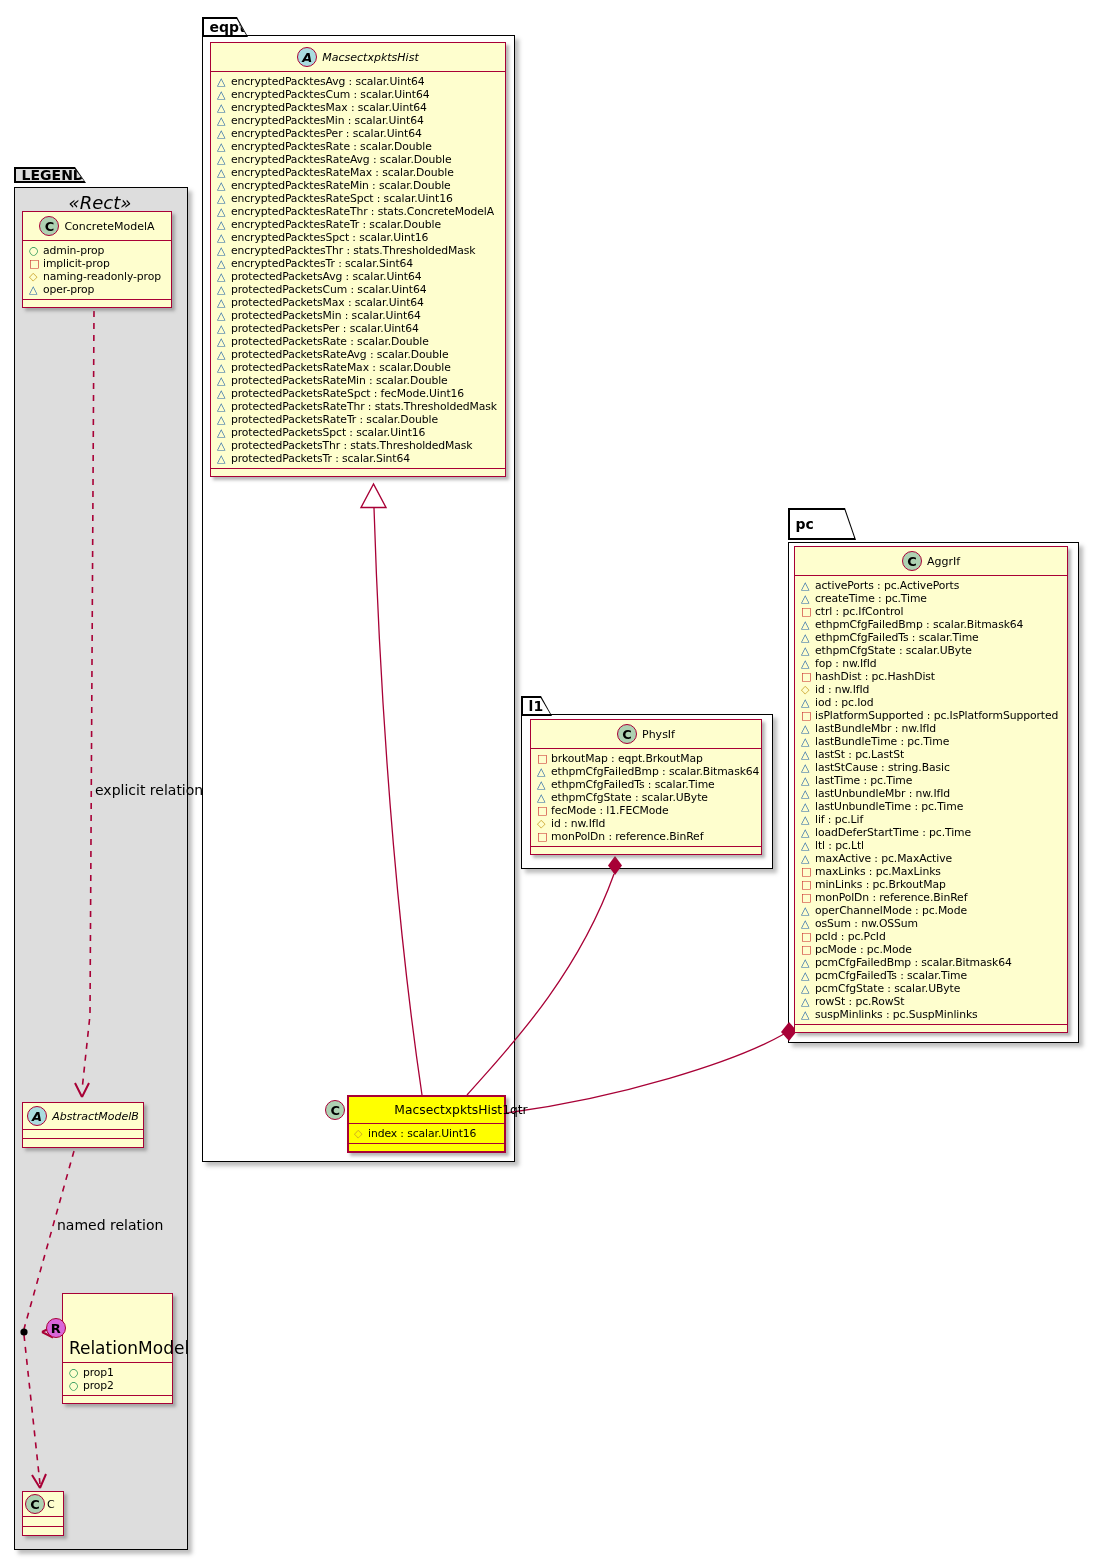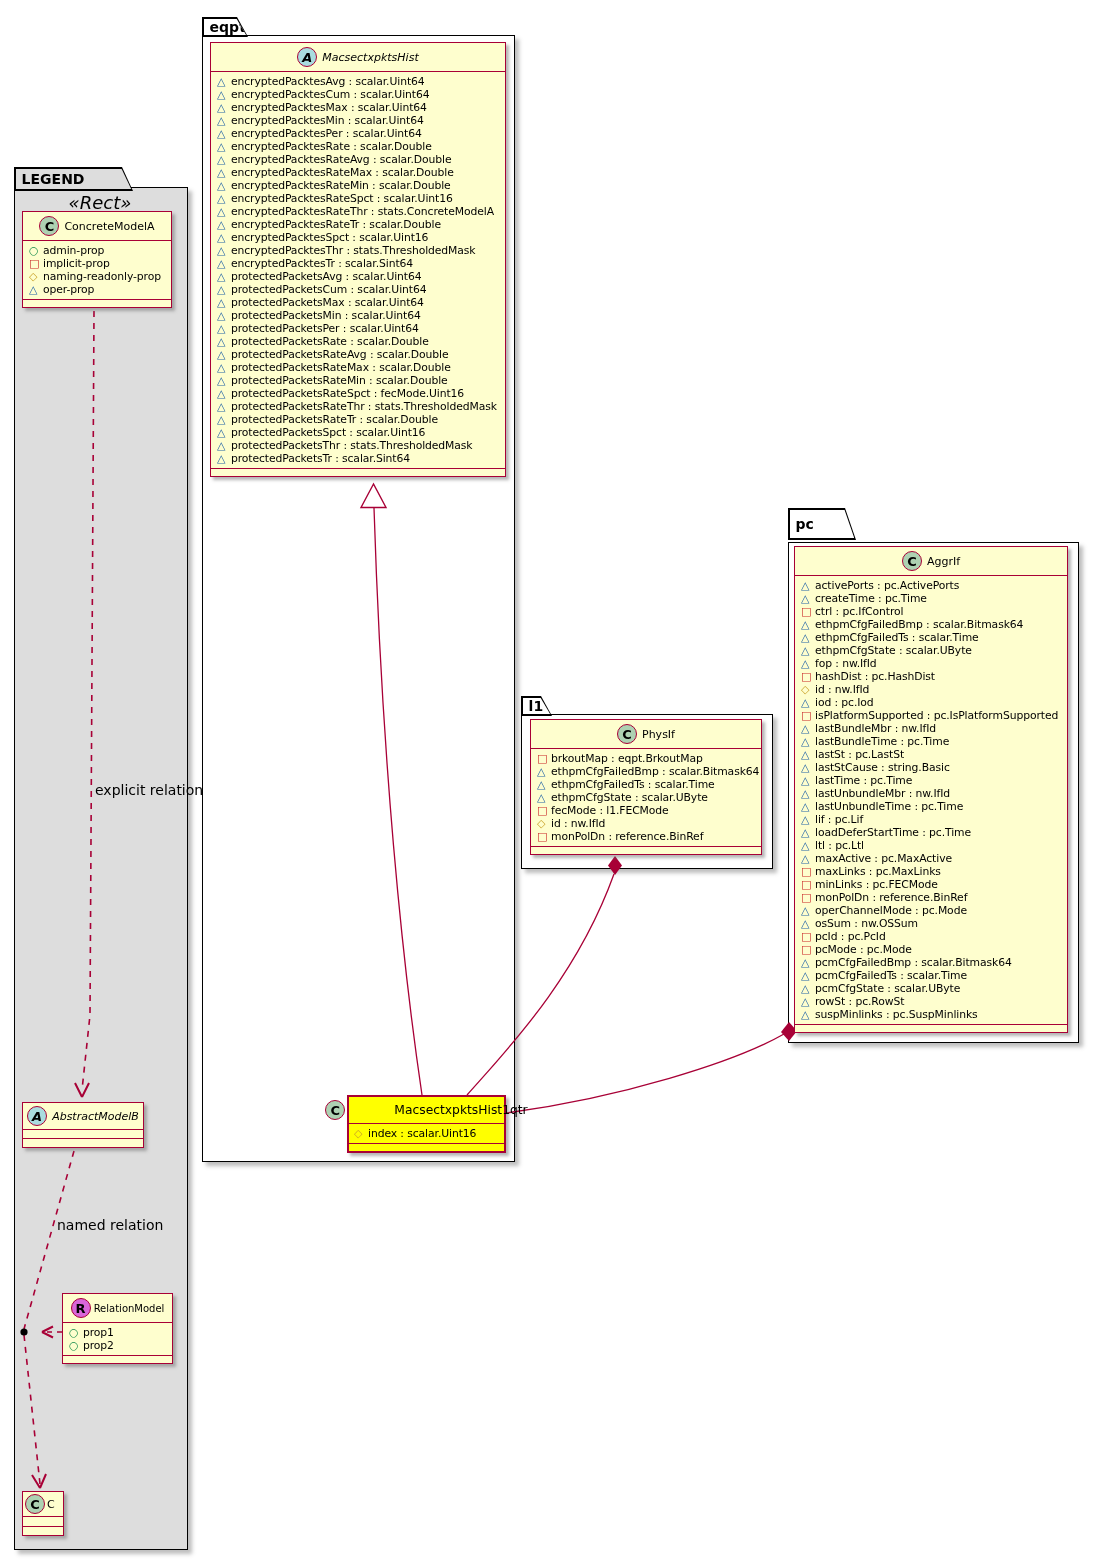--- a/index.html
+++ b/index.html
@@ -92,21 +92,21 @@
     <path d="M 82 1097 L 75 1083 M 82 1097 L 89 1083" fill="none" stroke="#A80036" stroke-width="2"></path>
 
     <path d="M 74 1151 L 24 1329" fill="none" stroke="#A80036" stroke-width="1.6" stroke-dasharray="6,6"></path>
     <path d="M 24 1335 L 40 1484" fill="none" stroke="#A80036" stroke-width="1.6" stroke-dasharray="6,6"></path>
     <path d="M 40 1488 L 32 1475 M 40 1488 L 46 1474" fill="none" stroke="#A80036" stroke-width="2"></path>
     <circle cx="24" cy="1332" r="3.6" fill="#000000"></circle>
     <path d="M 62 1332 L 44 1332" fill="none" stroke="#A80036" stroke-width="1.6" stroke-dasharray="5,5"></path>
     <path d="M 42 1332 L 53 1326.5 M 42 1332 L 53 1337.5" fill="none" stroke="#A80036" stroke-width="2"></path>
   </svg>
 
-  <div class="pkg-tab tab-gray" style="left:14px; top:167px; width:72px; height:24px;padding-left:47px;">
+  <div class="pkg-tab tab-gray" style="left:14px; top:167px; width:72px; height:16px;">
     <div class="pkg-tab-inner">LEGEND</div>
   </div>
   <div class="pkg-tab" style="left:202px; top:17px; width:46px; height:20px;">
     <div class="pkg-tab-inner">eqpt</div>
   </div>
   <div class="pkg-tab" style="left:521px; top:696px; width:31px; height:20px;">
     <div class="pkg-tab-inner">l1</div>
   </div>
   <div class="pkg-tab" style="left:788px; top:508px; width:32px; height:32px;padding-left:36px;">
     <div class="pkg-tab-inner">pc</div>
@@ -153,21 +153,21 @@
     </div>
     <div style="height:8px;"></div>
     <div class="empty-sec"></div>
   </div>
 
   <div class="edge-label" style="left:57px; top:1217px;">named relation</div>
 
   <div class="uml-class" style="left:62px; top:1293px; width:111px;">
     <div class="uml-title" style="padding:4px 2px; gap:3px;">
       <span class="spot spot-r">R</span>
-      <span class="cls-name" style="font-size:10px;">RelationModel</span>
+      <span class="cls-name" style="font-size:17px;margin-top:40px;">RelationModel</span>
     </div>
     <div class="uml-attrs">
 
         <div class="attr-row">
           <span class="pi ic-admin">○</span>
           <span>prop1</span>
         </div>
 
         <div class="attr-row">
           <span class="pi ic-admin">○</span>
@@ -523,21 +523,21 @@
           <span>maxActive : pc.MaxActive</span>
         </div>
 
         <div class="attr-row">
           <span class="pi ic-implicit">□</span>
           <span>maxLinks : pc.MaxLinks</span>
         </div>
 
         <div class="attr-row">
           <span class="pi ic-implicit">□</span>
-          <span>minLinks : pc.FECMode</span>
+          <span>minLinks : pc.BrkoutMap</span>
         </div>
 
         <div class="attr-row">
           <span class="pi ic-implicit">□</span>
           <span>monPolDn : reference.BinRef</span>
         </div>
 
         <div class="attr-row">
           <span class="pi ic-oper">△</span>
           <span>operChannelMode : pc.Mode</span>

